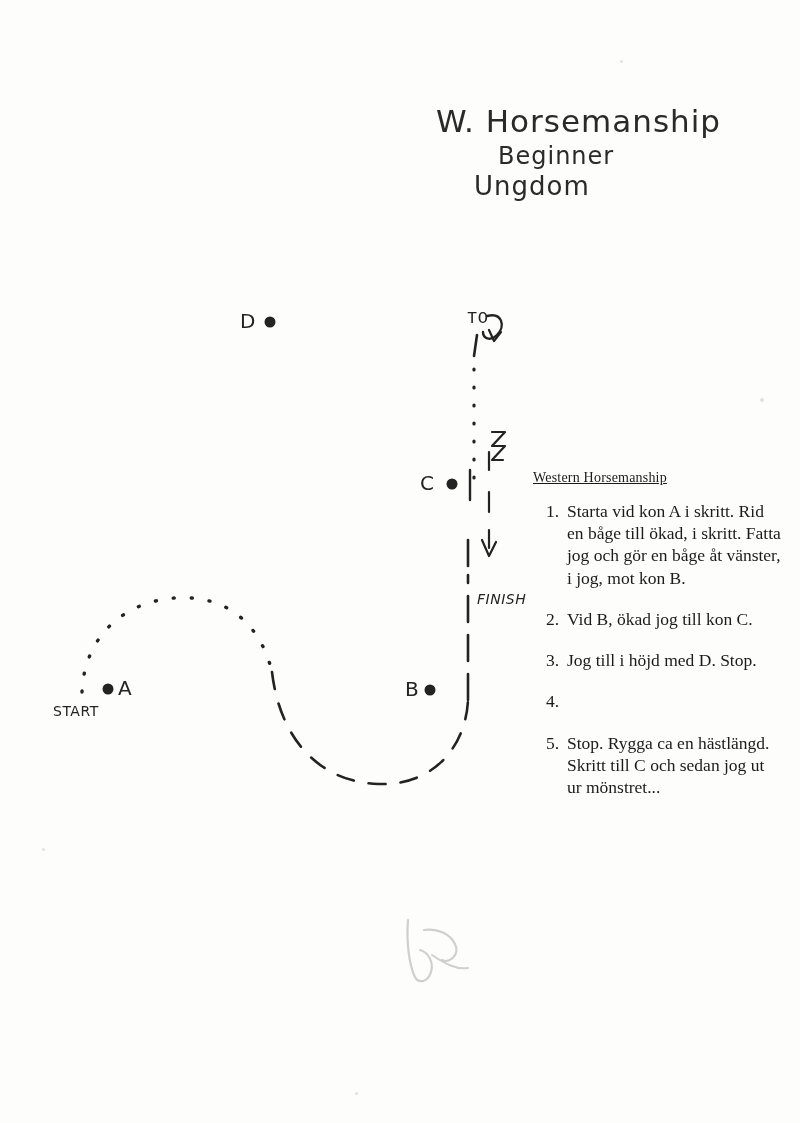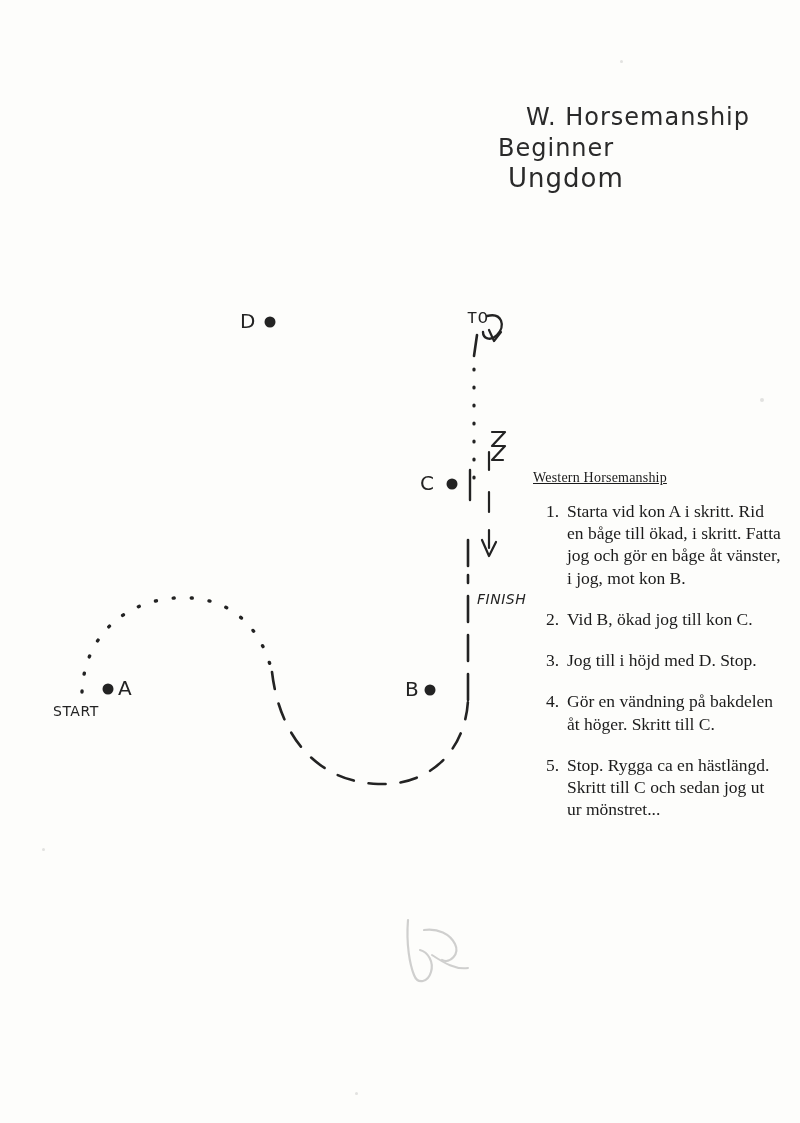--- a/index.html
+++ b/index.html
@@ -28,24 +28,24 @@
     top: 105px;
     width: 330px;
     font-family: "DejaVu Sans", sans-serif;
     color: #2a2a2a;
   }
   .title-line {
     letter-spacing: 1px;
     line-height: 1.05;
     white-space: nowrap;
   }
-  .t1 { font-size: 24px; margin-left: 16px; text-align: right; }
+  .t1 { font-size: 31px; margin-left: 16px; }
   .t2 { font-size: 30px; margin-left: 42px; margin-top: 5px; }
   .t3 { font-size: 24px; margin-left: 78px; margin-top: 6px; }
-  .t4 { font-size: 26px; margin-left: 88px; margin-top: 4px; }
+  .t4 { font-size: 26px; margin-left: 54px; margin-top: 4px; }
 
   
   #pattern-svg {
     position: absolute;
     left: 0;
     top: 0;
     width: 800px;
     height: 1123px;
   }
 
@@ -169,21 +169,20 @@
       <li class="instr-item">
         <span class="instr-num">2.</span>
         <span class="instr-text">Vid B, ökad jog till kon C.</span>
       </li>
       <li class="instr-item">
         <span class="instr-num">3.</span>
         <span class="instr-text">Jog till i höjd med D. Stop.</span>
       </li>
       <li class="instr-item">
         <span class="instr-num">4.</span>
-        <span class="instr-text">Gör en vändning på bakdelen åt höger. Skritt till C.</span>
       </li>
       <li class="instr-item">
         <span class="instr-num">5.</span>
         <span class="instr-text">Stop. Rygga ca en hästlängd. Skritt till C och sedan jog ut ur mönstret...</span>
       </li>
     </ol>
   </div>
 
   <div class="speck" style="left:760px; top:398px; width:4px; height:4px;"></div>
   <div class="speck" style="left:42px; top:848px; width:3px; height:3px;"></div>

